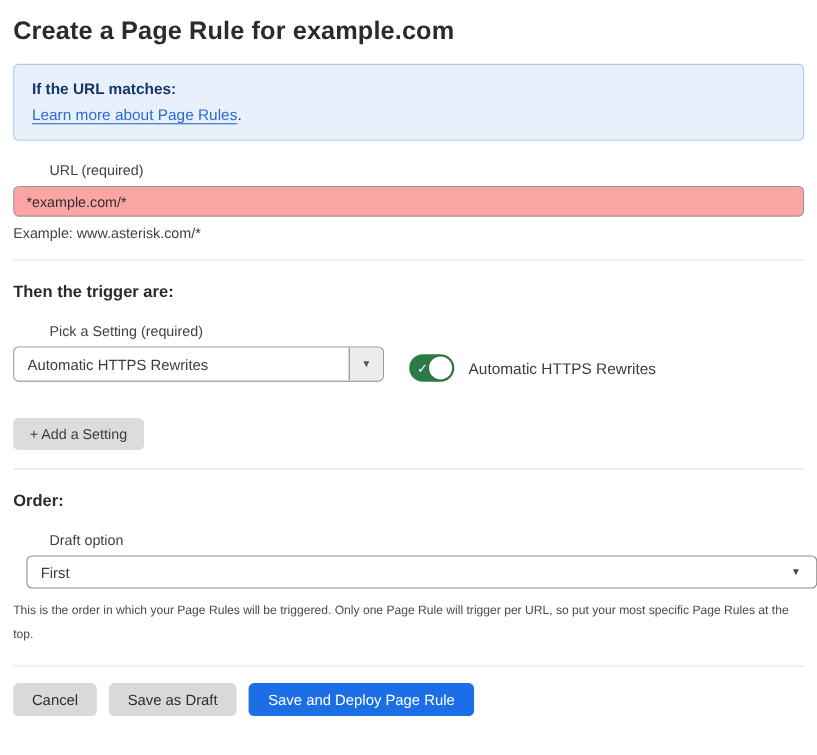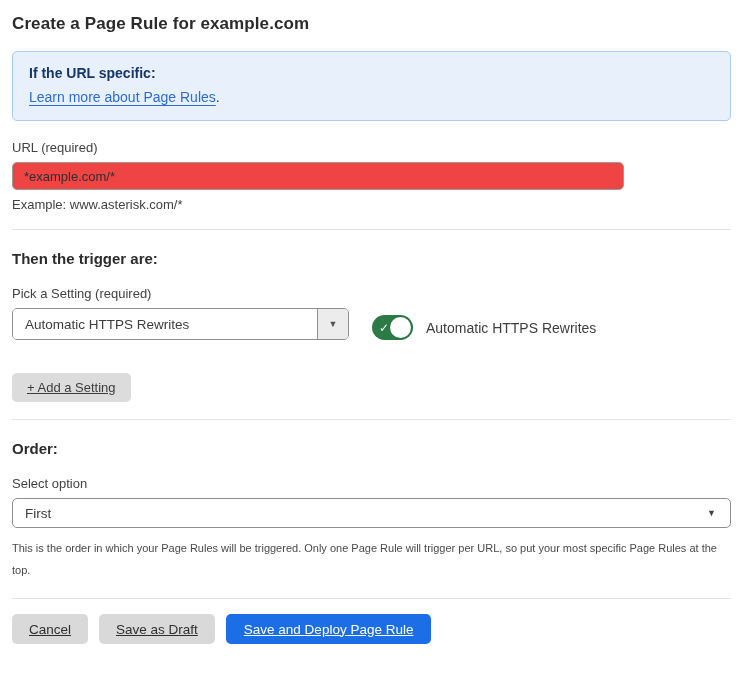--- a/index.html
+++ b/index.html
@@ -7,21 +7,21 @@
   body {
     width: 743px;
     height: 686px;
     font-family: "Liberation Sans", "DejaVu Sans", sans-serif;
     color: #303030;
     overflow: hidden;
   }
   .page { padding: 12px 12px 0 12px; }
 
   h1.page-title {
-    font-size: 17px;
+    font-size: 23px;
     font-weight: 700;
     color: #2b2b2b;
     letter-spacing: 0.1px;
     margin-top: 2px;
   }
 
   .info-box {
     margin-top: 17px;
     background: #e8f1fb;
     border: 1px solid #a9ccf0;
@@ -38,31 +38,32 @@
     text-underline-offset: 3px;
     cursor: pointer;
   }
   .info-link-line span { color: #16356b; }
 
   .field-label {
     font-size: 13px;
     color: #424242;
     margin-top: 19px;
     margin-bottom: 7px;
+    margin-left: 33px;
   }
   .text-input {
-    width: 612px;
+    width: 719px;
     height: 28px;
     border: 1px solid #9a9a9a;
     border-radius: 5px;
     padding: 0 11px;
     font-size: 13px;
     color: #2f2f2f;
     font-family: "Liberation Sans", "DejaVu Sans", sans-serif;
-    background: #ef4444;
+    background: #fca5a5;
     outline: none;
   }
   .helper-text {
     font-size: 13px;
     color: #424242;
     margin-top: 7px;
   }
 
   hr.divider {
     border: none;
@@ -154,21 +155,20 @@
 
   .btn {
     display: inline-flex;
     align-items: center;
     justify-content: center;
     border: none;
     border-radius: 5px;
     font-family: "Liberation Sans", "DejaVu Sans", sans-serif;
     font-size: 13.5px;
     cursor: pointer;
-    text-decoration: underline;
   }
   .btn-gray {
     background: #d9d9d9;
     color: #2f2f2f;
   }
   .add-setting-btn {
     margin-top: 33px;
     height: 29px;
     padding: 0 15px;
     background: #dcdcdc;
@@ -183,20 +183,21 @@
     border: 1px solid #8f8f8f;
     border-radius: 5px;
     background: #ffffff;
     display: flex;
     align-items: center;
     justify-content: space-between;
     padding: 0 14px 0 12px;
     font-size: 13.5px;
     color: #3d3d3d;
     cursor: pointer;
+    margin-left: 12px;
   }
   .wide-select .arrow { font-size: 9px; color: #444444; }
 
   .order-helper {
     margin-top: 9px;
     font-size: 11px;
     line-height: 22px;
     color: #4a4a4a;
     max-width: 719px;
   }
@@ -217,21 +218,21 @@
   }
 </style>
 </head>
 <body>
 
 <div class="page">
 
   <h1 class="page-title">Create a Page Rule for example.com</h1>
 
   <div class="info-box">
-    <div class="info-heading">If the URL specific:</div>
+    <div class="info-heading">If the URL matches:</div>
     <div class="info-link-line"><a href="#">Learn more about Page Rules</a><span>.</span></div>
   </div>
 
   <div class="field-label">URL (required)</div>
   <input class="text-input" type="text" value="*example.com/*" style="">
   <div class="helper-text">Example: www.asterisk.com/*</div>
 
   <hr class="divider">
 
   <h2 class="section-heading">Then the trigger are:</h2>
@@ -252,21 +253,21 @@
       <div class="toggle-label">Automatic HTTPS Rewrites</div>
     </div>
   </div>
 
   <button class="btn add-setting-btn">+ Add a Setting</button>
 
   <hr class="divider">
 
   <h2 class="section-heading">Order:</h2>
 
-  <div class="field-label">Select option</div>
+  <div class="field-label">Draft option</div>
   <div class="wide-select">
     <span>First</span>
     <span class="arrow">▼</span>
   </div>
   <div class="order-helper">This is the order in which your Page Rules will be triggered. Only one Page Rule will trigger per URL, so put your most specific Page Rules at the top.</div>
 
   <hr class="divider">
 
   <div class="footer-bar">
     <button class="btn btn-gray cancel-btn">Cancel</button>

